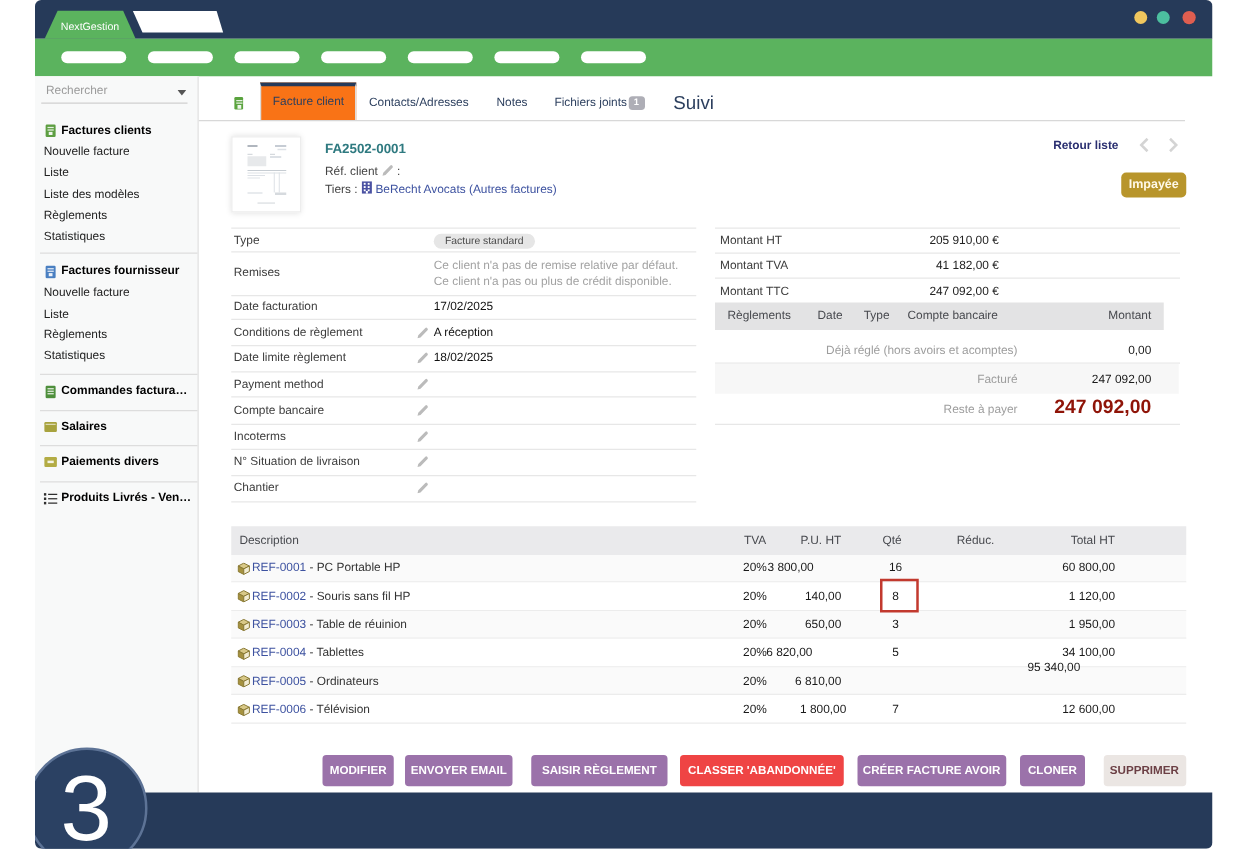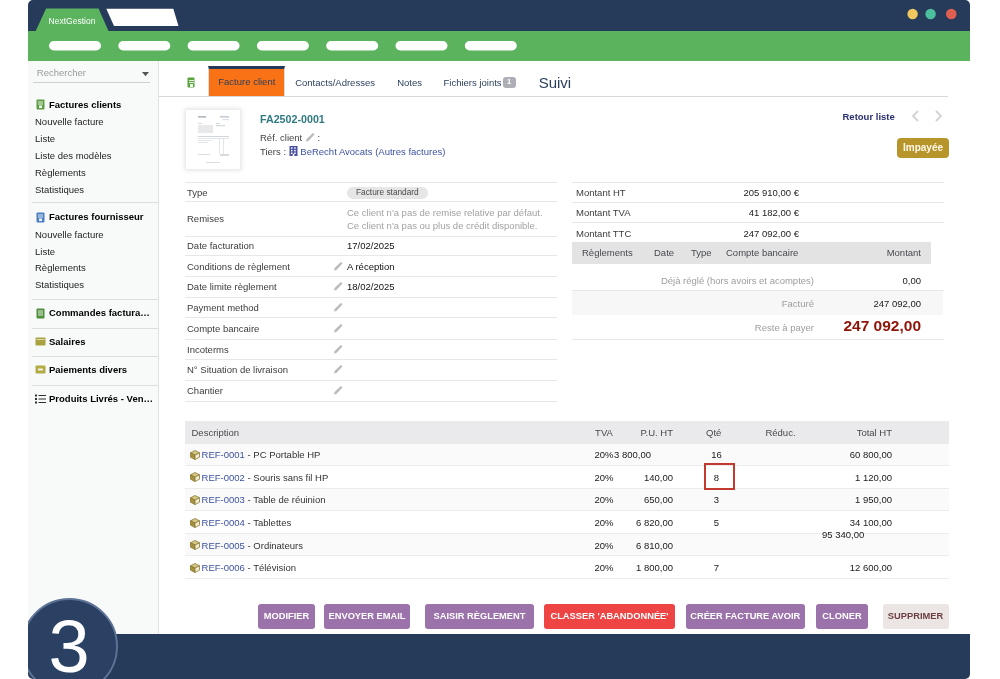--- a/index.html
+++ b/index.html
@@ -277,21 +277,21 @@
 <div class="a num" style="left:668.5px;top:493.3px;width:40px;text-align:center">3</div>
 <div class="a num" style="left:794px;top:493.3px;width:70px;text-align:right">1 950,00</div>
 <div class="a" style="left:157px;top:511.3px;width:763.6px;height:22.6px;background:#fff;border-bottom:1px solid #ececec"></div>
 <svg class="a" style="left:161.5px;top:517.5px" width="10" height="10">
         <polygon points="5,0.5 9.5,2.8 5,5.1 0.5,2.8" fill="#d8c887" stroke="#8a7a35" stroke-width="0.8"></polygon>
         <polygon points="0.5,2.8 5,5.1 5,9.5 0.5,7.2" fill="#a6923f" stroke="#8a7a35" stroke-width="0.8"></polygon>
         <polygon points="9.5,2.8 5,5.1 5,9.5 9.5,7.2" fill="#f2ecd2" stroke="#8a7a35" stroke-width="0.8"></polygon>
       </svg>
 <div class="a" style="left:173.6px;top:515.9px;font-size:9.5px;color:#333"><span class="lnk">REF-0004</span> - Tablettes</div>
 <div class="a num" style="left:556px;top:515.9px;width:40px;text-align:center">20%</div>
-<div class="a num" style="left:585px;top:515.9px;width:60px;text-align:right">6 820,00</div>
+<div class="a num" style="left:585px;top:515.9px;width:60px;">6 820,00</div>
 <div class="a num" style="left:668.5px;top:515.9px;width:40px;text-align:center">5</div>
 <div class="a num" style="left:794px;top:515.9px;width:70px;text-align:right">34 100,00</div>
 <div class="a" style="left:157px;top:533.9px;width:763.6px;height:22.6px;background:#fafafa;border-bottom:1px solid #ececec"></div>
 <svg class="a" style="left:161.5px;top:540.1px" width="10" height="10">
         <polygon points="5,0.5 9.5,2.8 5,5.1 0.5,2.8" fill="#d8c887" stroke="#8a7a35" stroke-width="0.8"></polygon>
         <polygon points="0.5,2.8 5,5.1 5,9.5 0.5,7.2" fill="#a6923f" stroke="#8a7a35" stroke-width="0.8"></polygon>
         <polygon points="9.5,2.8 5,5.1 5,9.5 9.5,7.2" fill="#f2ecd2" stroke="#8a7a35" stroke-width="0.8"></polygon>
       </svg>
 <div class="a" style="left:173.6px;top:538.5px;font-size:9.5px;color:#333"><span class="lnk">REF-0005</span> - Ordinateurs</div>
 <div class="a num" style="left:556px;top:538.5px;width:40px;text-align:center">20%</div>
@@ -299,21 +299,21 @@
 <div class="a num" style="left:668.5px;top:560px;width:40px;text-align:center">14</div>
 <div class="a num" style="left:794px;top:528px;width:70px;text-align:left">95 340,00</div>
 <div class="a" style="left:157px;top:556.5px;width:763.6px;height:22.6px;background:#fff;border-bottom:1px solid #ececec"></div>
 <svg class="a" style="left:161.5px;top:562.7px" width="10" height="10">
         <polygon points="5,0.5 9.5,2.8 5,5.1 0.5,2.8" fill="#d8c887" stroke="#8a7a35" stroke-width="0.8"></polygon>
         <polygon points="0.5,2.8 5,5.1 5,9.5 0.5,7.2" fill="#a6923f" stroke="#8a7a35" stroke-width="0.8"></polygon>
         <polygon points="9.5,2.8 5,5.1 5,9.5 9.5,7.2" fill="#f2ecd2" stroke="#8a7a35" stroke-width="0.8"></polygon>
       </svg>
 <div class="a" style="left:173.6px;top:561.1px;font-size:9.5px;color:#333"><span class="lnk">REF-0006</span> - Télévision</div>
 <div class="a num" style="left:556px;top:561.1px;width:40px;text-align:center">20%</div>
-<div class="a num" style="left:608px;top:561.1px;width:60px;">1 800,00</div>
+<div class="a num" style="left:589px;top:561.1px;width:60px;text-align:right">1 800,00</div>
 <div class="a num" style="left:668.5px;top:561.1px;width:40px;text-align:center">7</div>
 <div class="a num" style="left:794px;top:561.1px;width:70px;text-align:right">12 600,00</div>
 <div class="a" style="left:676px;top:463.4px;width:31.2px;height:26.4px;border:2px solid #c2392e"></div>
 </div>
 
 <div id="buttons">
 <div class="a" style="left:230px;top:604.3px;width:57px;height:25.2px;background:#9b72aa;color:#fff;border-radius:3px;font-size:9.3px;font-weight:bold;text-align:center;line-height:25.2px;white-space:nowrap">MODIFIER</div>
 <div class="a" style="left:296px;top:604.3px;width:86px;height:25.2px;background:#9b72aa;color:#fff;border-radius:3px;font-size:9.3px;font-weight:bold;text-align:center;line-height:25.2px;white-space:nowrap">ENVOYER EMAIL</div>
 <div class="a" style="left:397px;top:604.3px;width:109px;height:25.2px;background:#9b72aa;color:#fff;border-radius:3px;font-size:9.3px;font-weight:bold;text-align:center;line-height:25.2px;white-space:nowrap">SAISIR RÈGLEMENT</div>
 <div class="a" style="left:516px;top:604.3px;width:131px;height:25.2px;background:#ef4444;color:#fff;border-radius:3px;font-size:9.3px;font-weight:bold;text-align:center;line-height:25.2px;white-space:nowrap">CLASSER 'ABANDONNÉE'</div>

